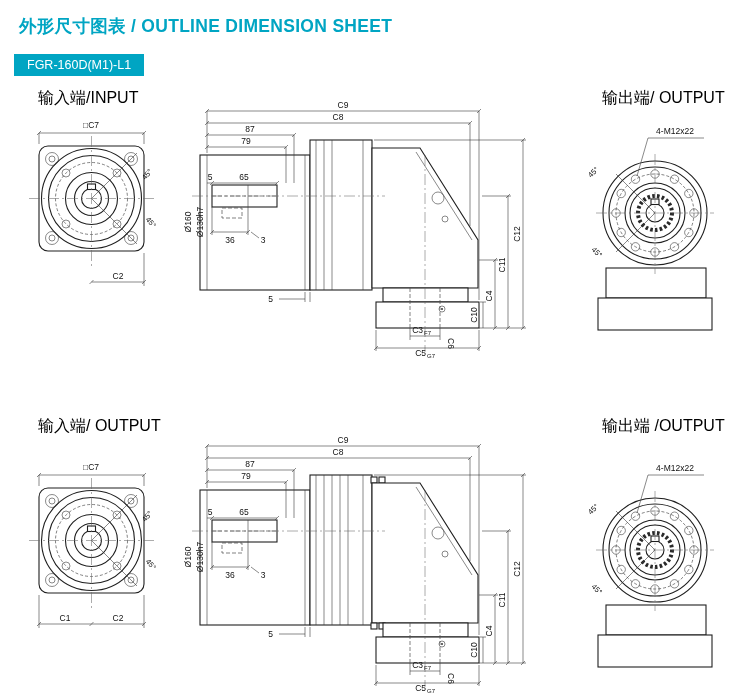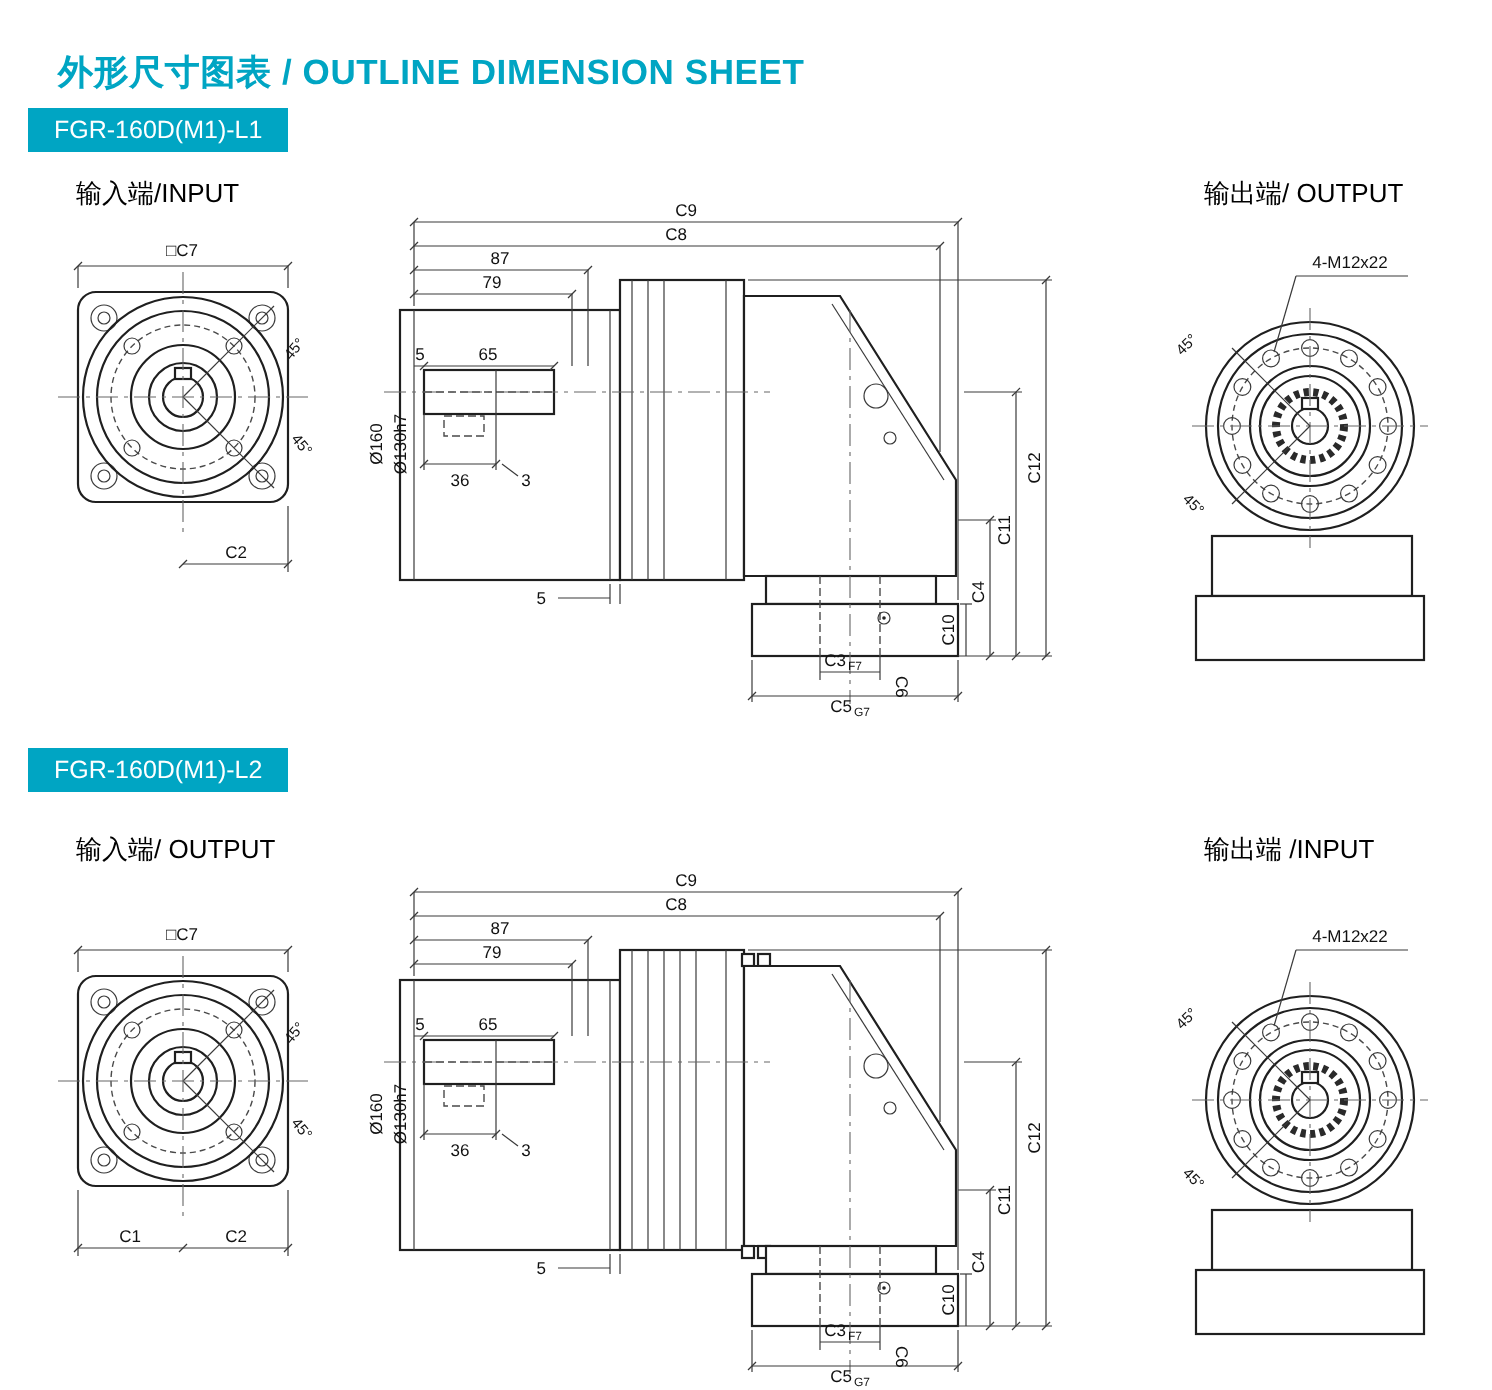--- a/index.html
+++ b/index.html
@@ -1,20 +1,20 @@
 <!DOCTYPE html>
 <html style="--accent: #00a5c3; --line: #1f1f1f;"><head>
 <meta charset="utf-8">
 <style>
   :root { --accent:#00a5c3; }
   html,body{margin:0;padding:0;background:#fff;}
   #page{position:relative;width:746px;height:695px;background:#fff;font-family:"Liberation Sans",sans-serif;overflow:hidden;}
-  .title{position:absolute;left:13px;top:8px;font-size:17.5px;font-weight:bold;color:var(--accent);letter-spacing:.3px;margin:16px;white-space:nowrap;}
+  .title{position:absolute;left:13px;top:8px;font-size:17.5px;font-weight:bold;color:var(--accent);letter-spacing:.3px;margin:6px;white-space:nowrap;}
   .badge{position:absolute;left:14px;background:var(--accent);color:#fff;font-size:12.5px;font-weight:normal;line-height:22px;height:22px;padding:0 13px;}
-  .iolabel{position:absolute;font-size:13px;color:#000;white-space:nowrap;}
+  .iolabel{position:absolute;font-size:16px;color:#000;white-space:nowrap;}
   .drawing{position:absolute;}
   .s{fill:none;stroke:#1f1f1f;stroke-width:1.1;}
   .sf{fill:#fff;stroke:#1f1f1f;stroke-width:1.1;}
   .t{fill:none;stroke:#3a3a3a;stroke-width:.6;}
   .h{fill:none;stroke:#4a4a4a;stroke-width:.7;stroke-dasharray:4 2;}
   .cl{fill:none;stroke:#666;stroke-width:.55;stroke-dasharray:11 3 2 3;}
   .d2{fill:none;stroke:#4a4a4a;stroke-width:.7;stroke-dasharray:3 2;}
   .gear{fill:none;stroke:#2a2a2a;stroke-width:4;stroke-dasharray:2.6 2.2;}
   text{fill:#111;font-family:"Liberation Sans",sans-serif;}
   .dm{font-size:8.5px;}
@@ -226,23 +226,22 @@
       <text class="dms8" x="17" y="56" text-anchor="middle" transform="rotate(-45 17 56)">45°</text>
       <text class="dms8" x="17" y="136" text-anchor="middle" transform="rotate(45 17 136)">45°</text>
     </g>
     <g>
       <text class="dm" x="97" y="16" text-anchor="middle">4-M12x22</text>
       <line class="t" x1="70" y1="20" x2="126" y2="20"></line>
       <line class="t" x1="70" y1="20" x2="59" y2="58"></line>
     </g>
   </svg>
 
-  <div class="badge" style="top:374px;">FGR-160D(M1)-L2</div>
   <div class="iolabel" style="left:38px;top:416px;">输入端/ OUTPUT</div>
-  <div class="iolabel" style="left:602px;top:416px;">输出端 /INPUT</div>
+  <div class="iolabel" style="left:602px;top:416px;">输出端 /OUTPUT</div>
 
   <svg class="drawing" style="left:25px;top:460px;" width="140" height="180" viewBox="0 0 140 180">
     <g>
       <line class="t" x1="14" y1="15" x2="119" y2="15"></line>
       <line class="t" x1="12" y1="17" x2="16" y2="13"></line>
       <line class="t" x1="117" y1="17" x2="121" y2="13"></line>
       <line class="t" x1="14" y1="15" x2="14" y2="26"></line>
       <line class="t" x1="119" y1="15" x2="119" y2="26"></line>
       <text class="dm" x="66" y="10" text-anchor="middle">□C7</text>
     </g>

